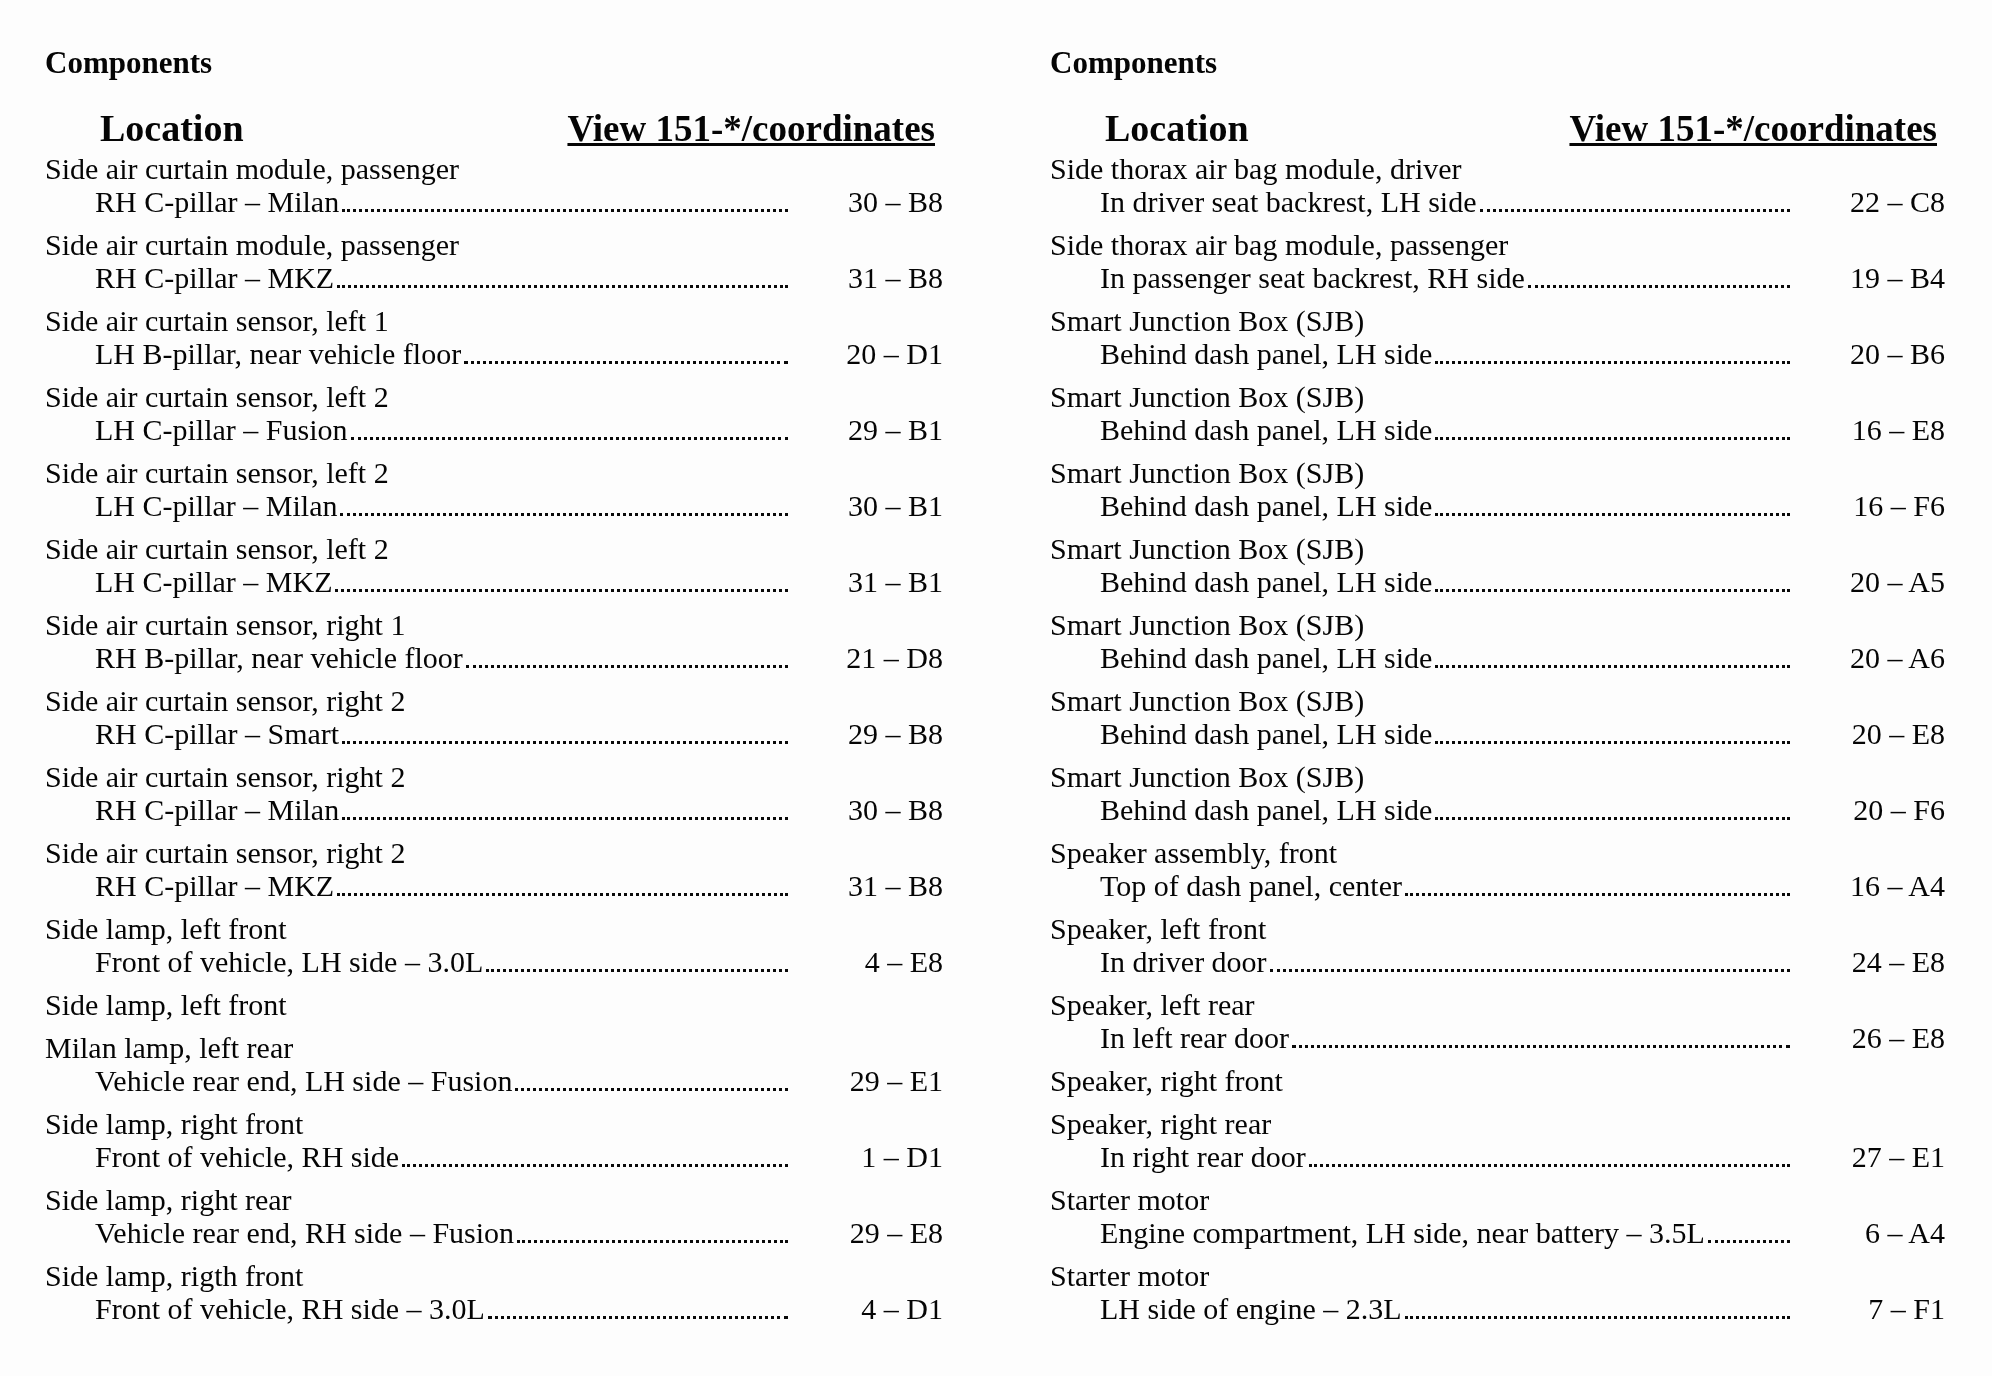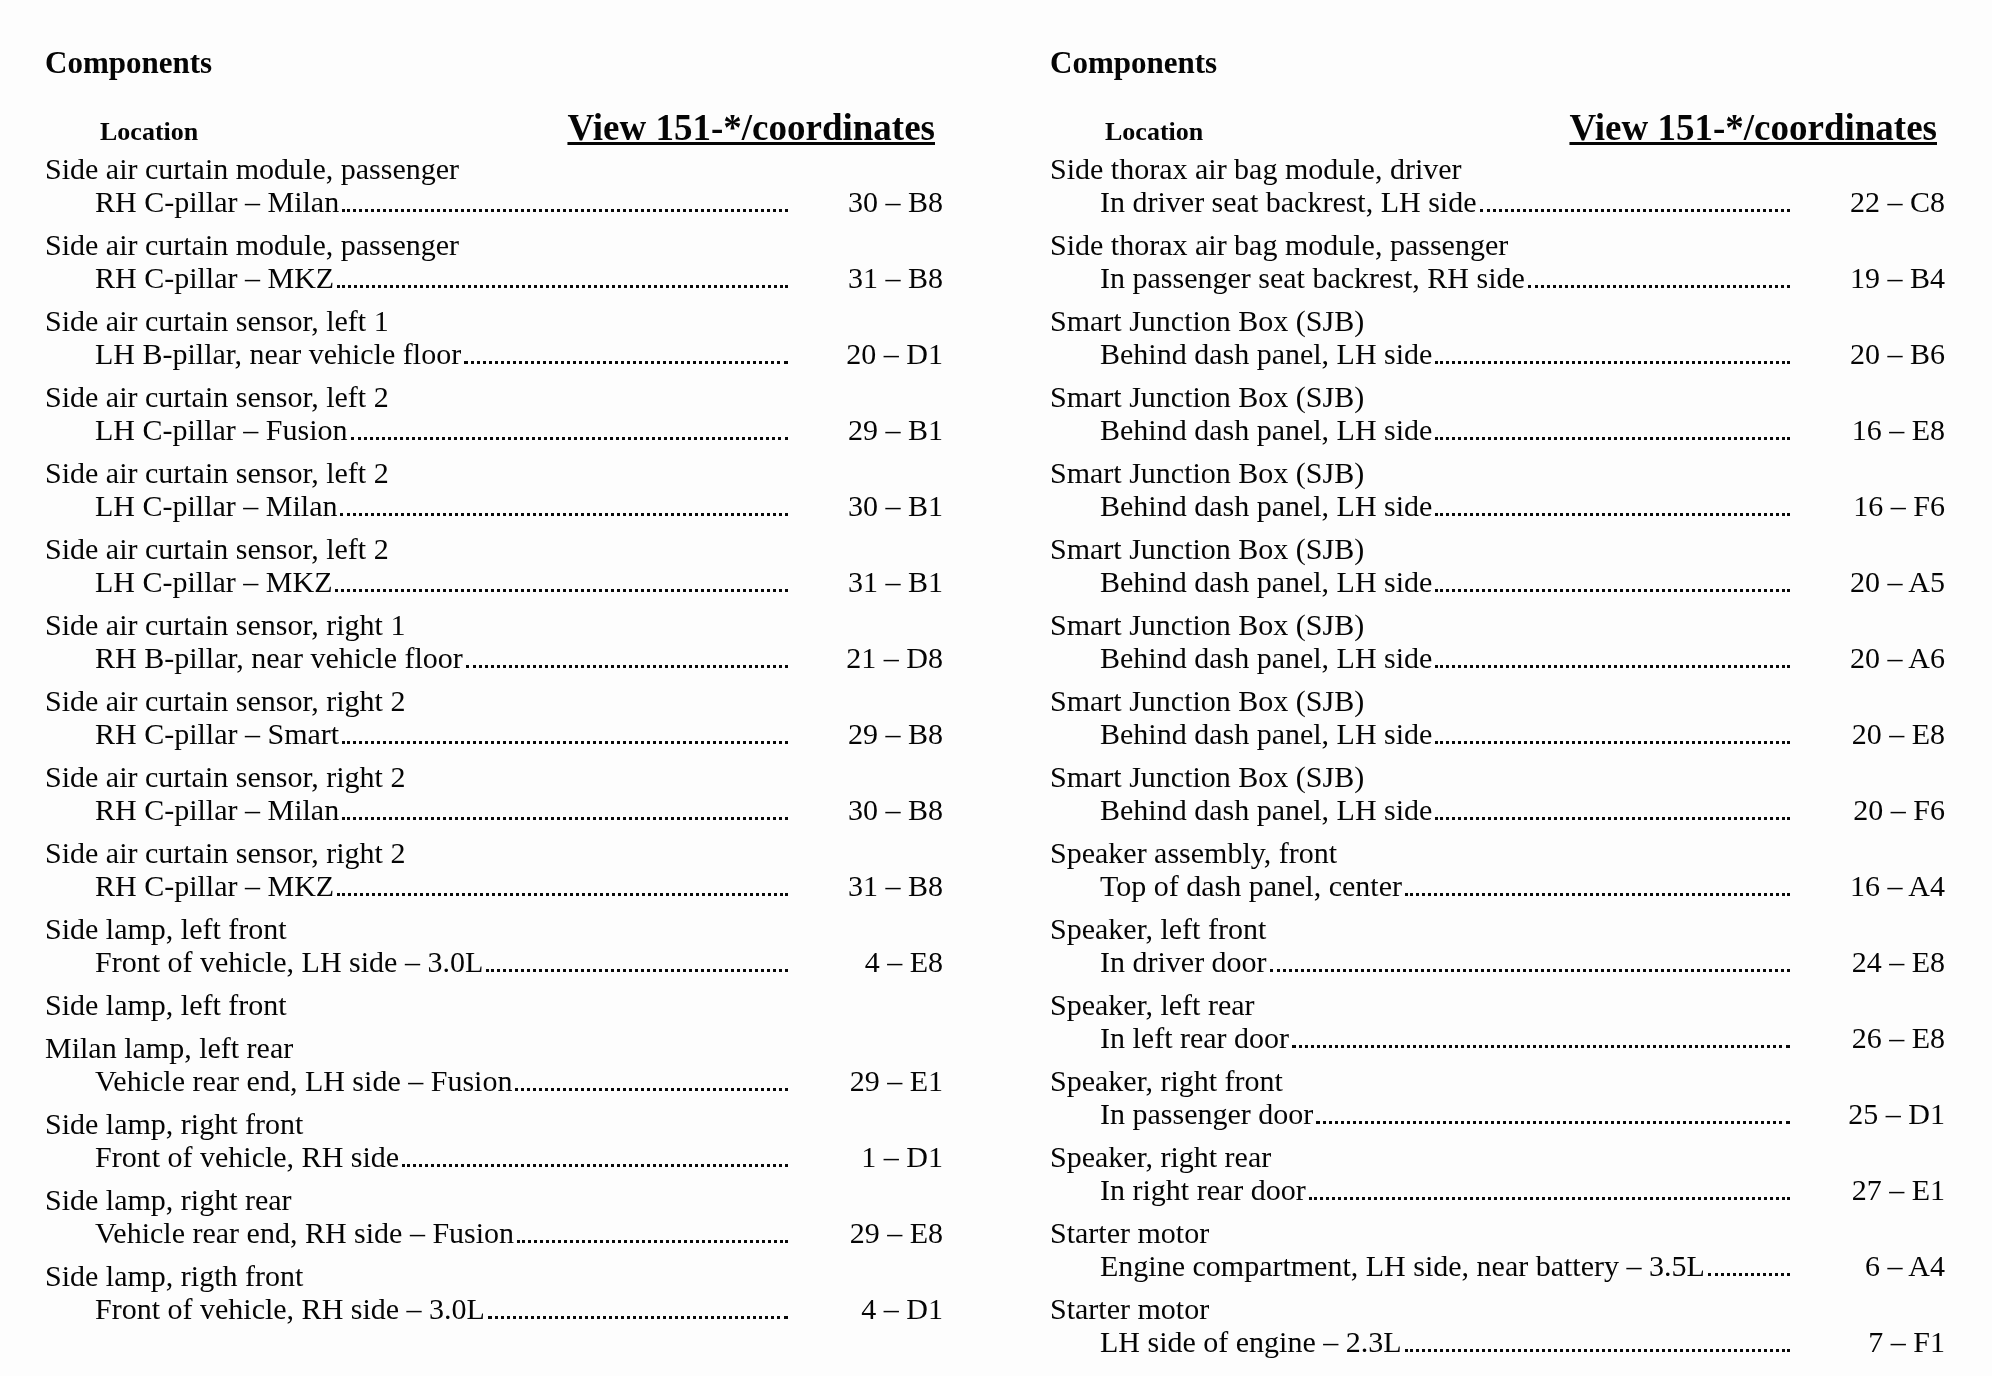--- a/index.html
+++ b/index.html
@@ -26,21 +26,21 @@
     line-height: 34px;
     font-weight: bold;
   }
   .col-head {
     display: flex;
     align-items: baseline;
     margin-top: 26px;
     height: 46px;
   }
   .loc-head {
-    font-size: 26px;
+    font-size: 38px;
     font-weight: bold;
     margin-left: 55px;
   }
   .view-head {
     font-size: 37px;
     font-weight: bold;
     margin-left: auto;
     margin-right: 8px;
     white-space: nowrap;
     text-decoration: underline;
@@ -336,25 +336,20 @@
     <div class="entry-name">Speaker, left rear</div>
     <div class="entry-loc-row">
       <span class="loc-text">In left rear door</span>
       <span class="dots"></span>
       <span class="coord">26 – E8</span>
     </div>
   </div>
 
   <div class="entry">
     <div class="entry-name">Speaker, right front</div>
-    <div class="entry-loc-row">
-      <span class="loc-text">In passenger door</span>
-      <span class="dots"></span>
-      <span class="coord">25 – D1</span>
-    </div>
   </div>
 
   <div class="entry">
     <div class="entry-name">Speaker, right rear</div>
     <div class="entry-loc-row">
       <span class="loc-text">In right rear door</span>
       <span class="dots"></span>
       <span class="coord">27 – E1</span>
     </div>
   </div>

